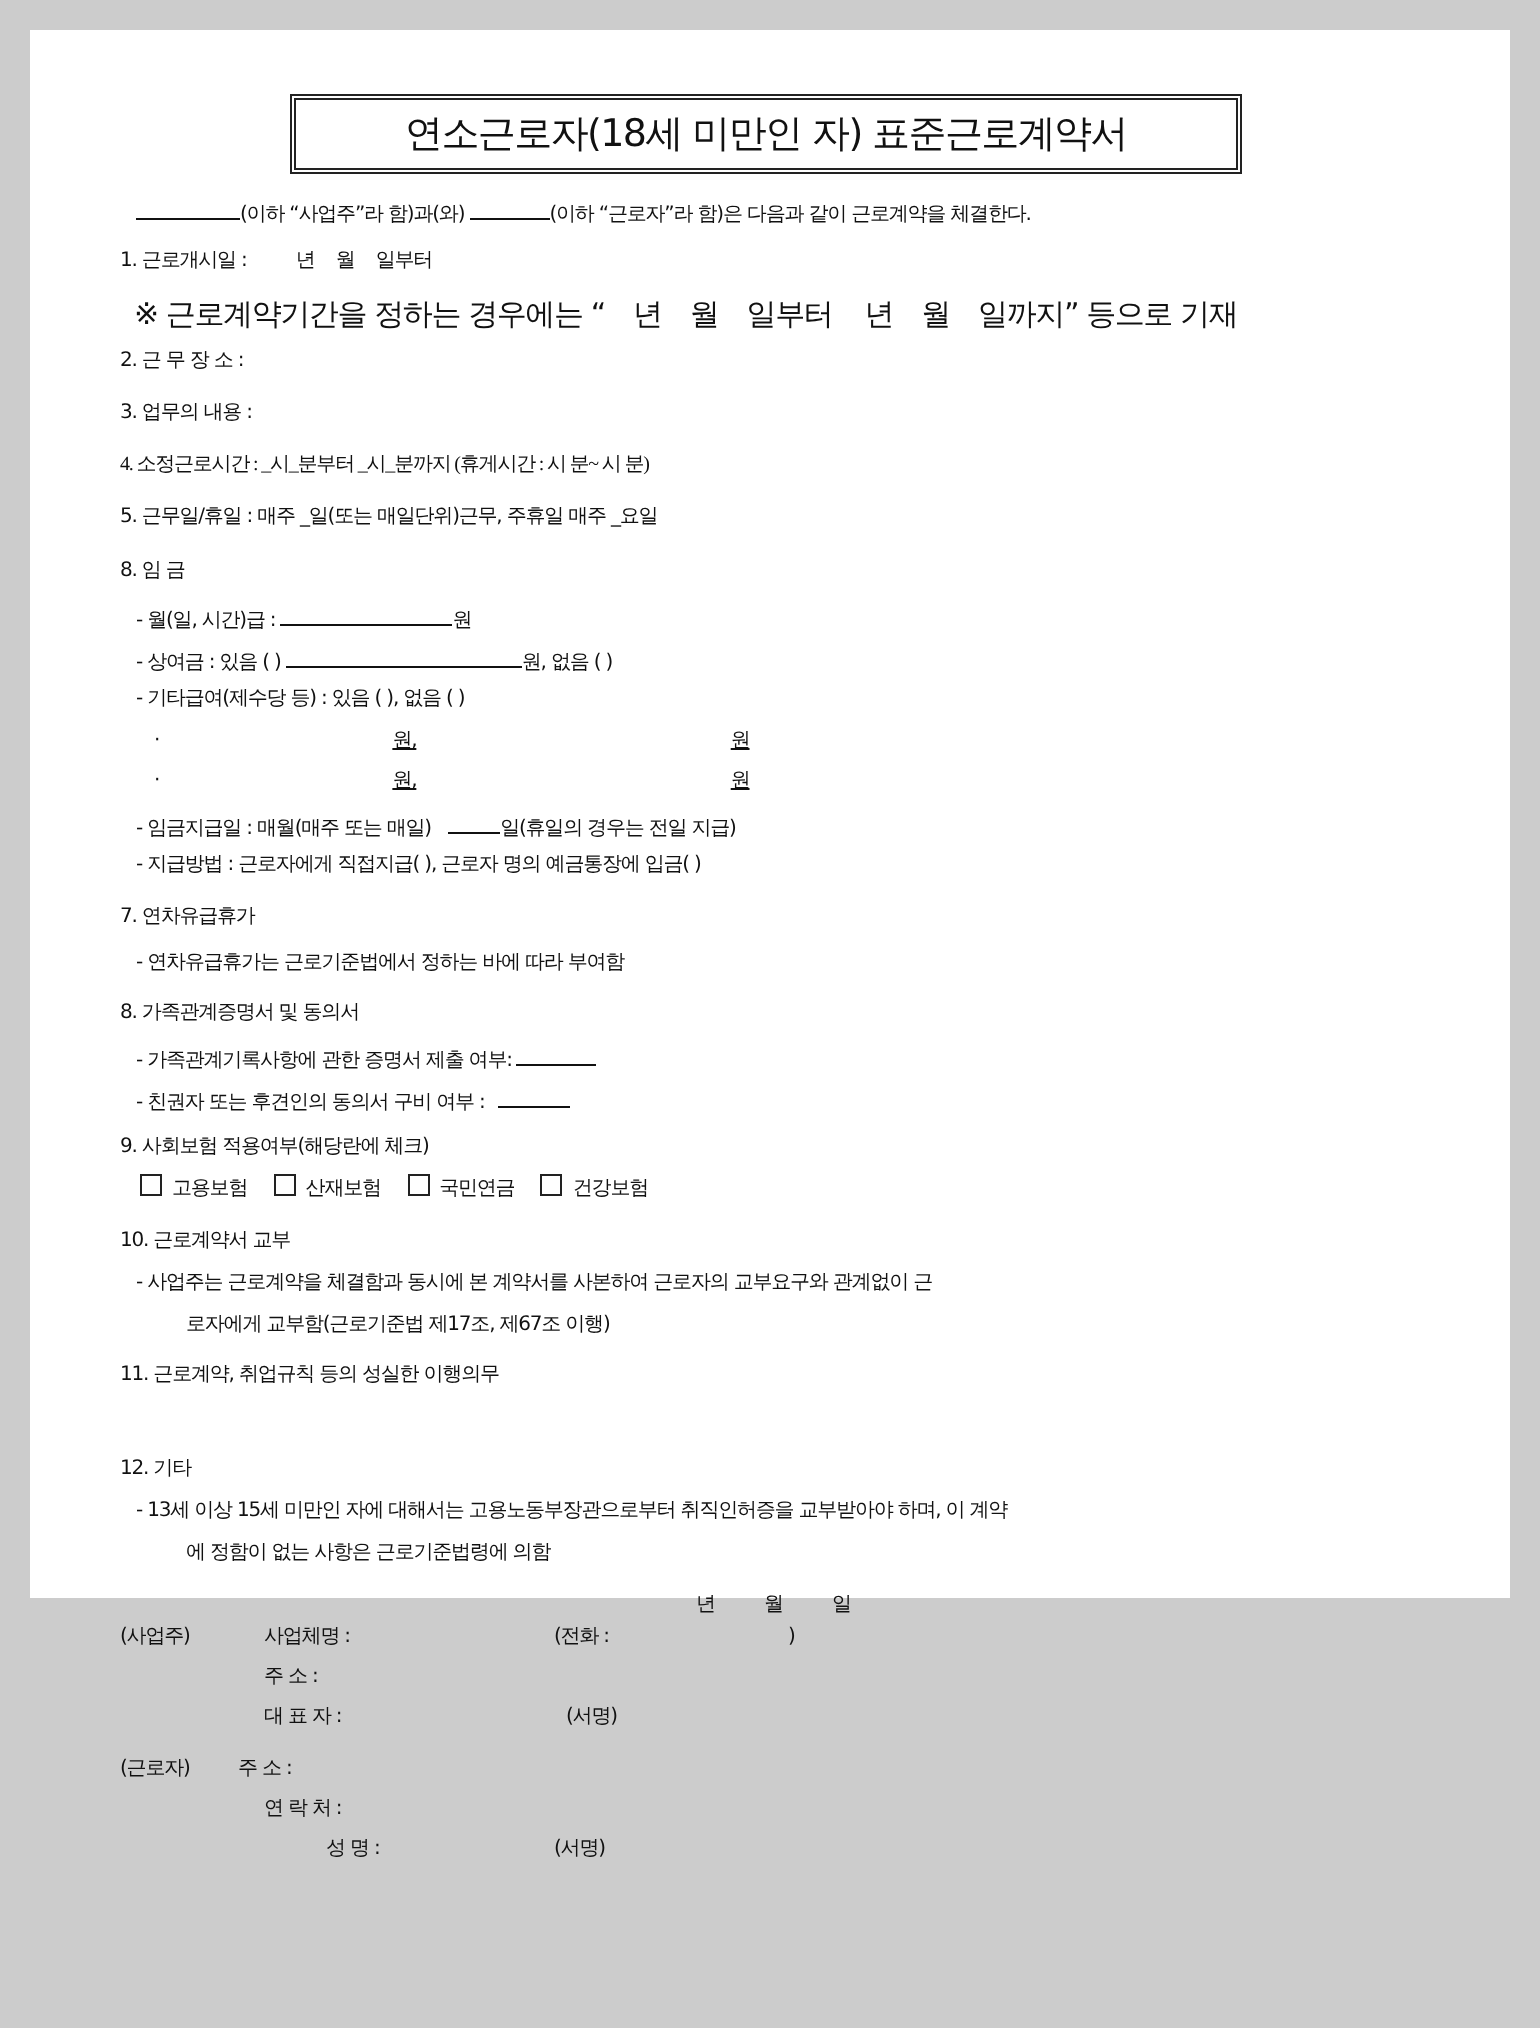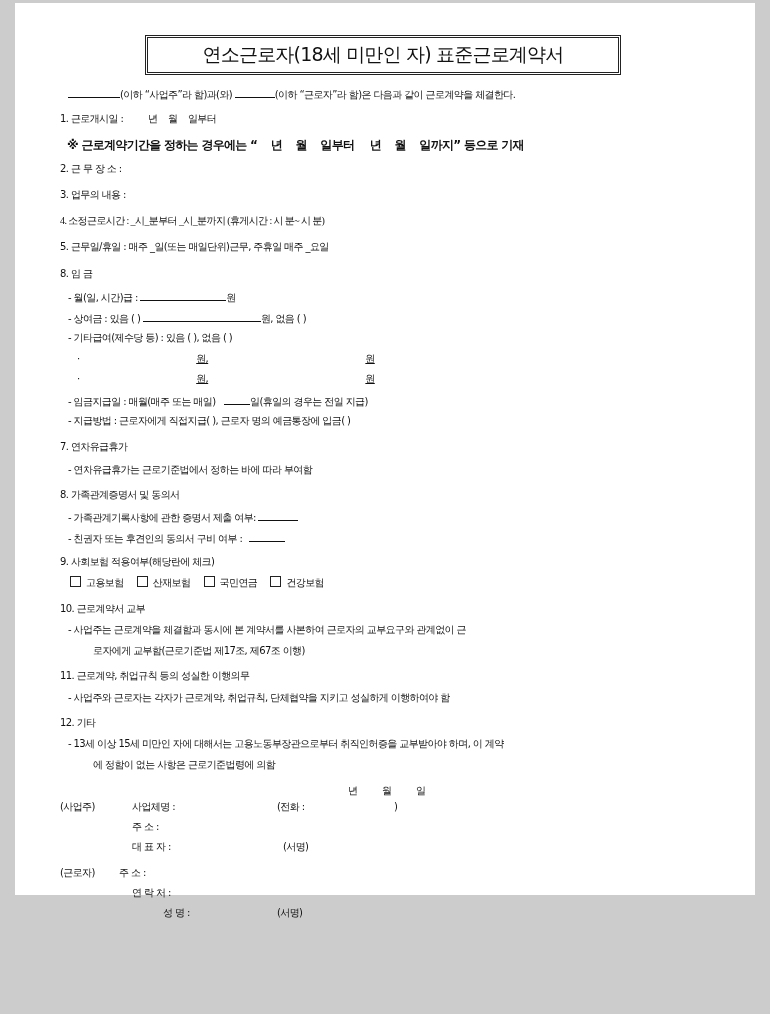--- a/index.html
+++ b/index.html
@@ -1,20 +1,20 @@
 <!DOCTYPE html>
 <html><head>
   <meta charset="utf-8">
   <style>
     * { margin: 0; padding: 0; box-sizing: border-box; }
     html, body { width: 770px; height: 1014px; background: #cccccc; overflow: hidden; }
     body { font-family: "DejaVu Sans", "Liberation Sans", sans-serif; color: #111; position: relative; }
-    .page { position: absolute; left: 15px; top: 3px; width: 740px; height: 892px; background: #ffffff; }
+    .page { position: absolute; left: 15px; top: 15px; width: 740px; height: 784px; background: #ffffff; }
     .t { position: absolute; white-space: nowrap; font-size: 10px; line-height: 18px; letter-spacing: -0.6px; }
-    .small { font-size: 12px; letter-spacing: -0.7px; font-weight: bold; }
+    .small { font-size: 15px; letter-spacing: -0.7px; }
     .title-box { position: absolute; left: 130px; top: 32px; width: 476px; height: 40px; border: 3px double #222; display: flex; align-items: center; justify-content: center; }
     .title-text { font-size: 19px; letter-spacing: -0.8px; }
     .ul { display: inline-block; border-bottom: 1px solid #111; height: 14px; vertical-align: baseline; }
     .u { text-decoration: underline; }
     .chk { display: inline-block; width: 11px; height: 11px; border: 1px solid #222; margin-right: 5px; vertical-align: -1px; }
     .gap { display: inline-block; }
   </style>
 </head>
 <body>
 
@@ -101,21 +101,20 @@
     <span><span class="chk"></span><span>국민연금</span></span>
     <span class="gap" style="width:8px;"></span>
     <span><span class="chk"></span><span>건강보험</span></span>
   </div>
 
   <div class="t" style="left:45px; top:597px;">10. 근로계약서 교부</div>
   <div class="t" style="left:53px; top:618px;">- 사업주는 근로계약을 체결함과 동시에 본 계약서를 사본하여 근로자의 교부요구와 관계없이 근</div>
   <div class="t" style="left:78px; top:639px;">로자에게 교부함(근로기준법 제17조, 제67조 이행)</div>
 
   <div class="t" style="left:45px; top:664px;">11. 근로계약, 취업규칙 등의 성실한 이행의무</div>
-  <div class="t" style="left:53px; top:686px;">- 사업주와 근로자는 각자가 근로계약, 취업규칙, 단체협약을 지키고 성실하게 이행하여야 함</div>
 
   <div class="t" style="left:45px; top:711px;">12. 기타</div>
   <div class="t" style="left:53px; top:732px;">- 13세 이상 15세 미만인 자에 대해서는 고용노동부장관으로부터 취직인허증을 교부받아야 하며, 이 계약</div>
   <div class="t" style="left:78px; top:753px;">에 정함이 없는 사항은 근로기준법령에 의함</div>
 
   <div class="t" style="left:333px; top:779px;">
     <span>년</span>
     <span class="gap" style="width:22px;"></span><span>월</span>
     <span class="gap" style="width:22px;"></span><span>일</span>
   </div>

